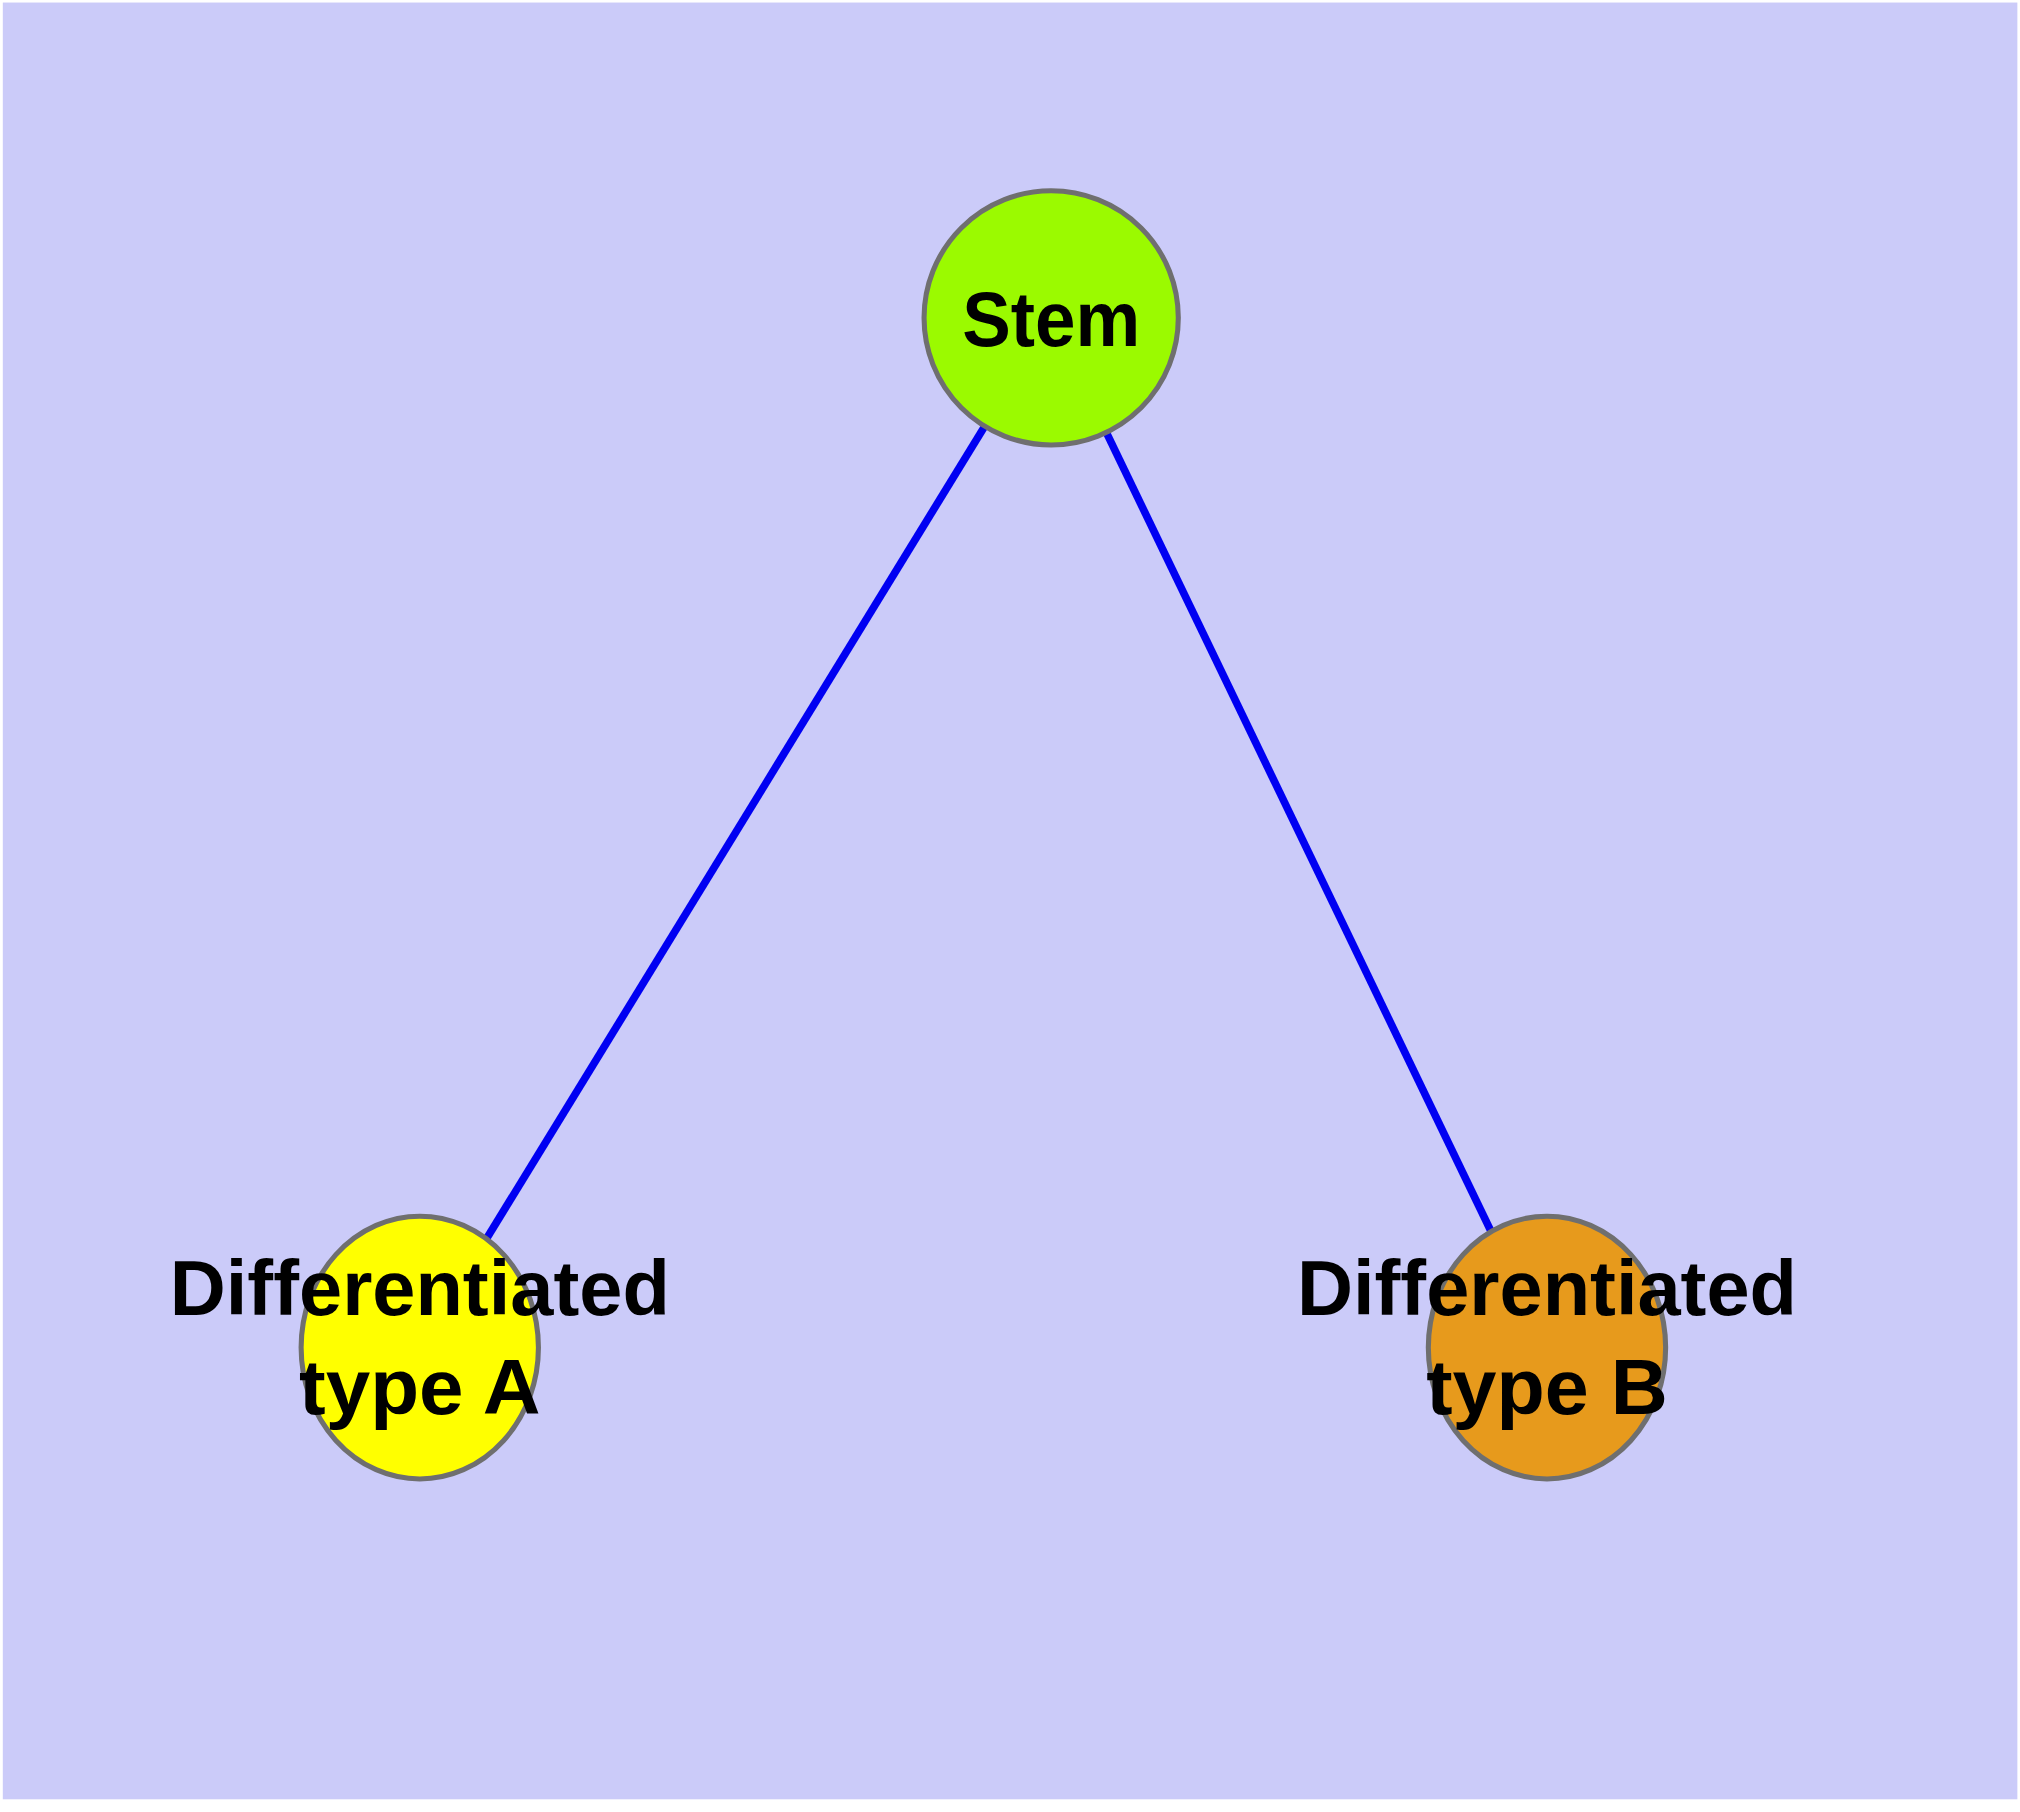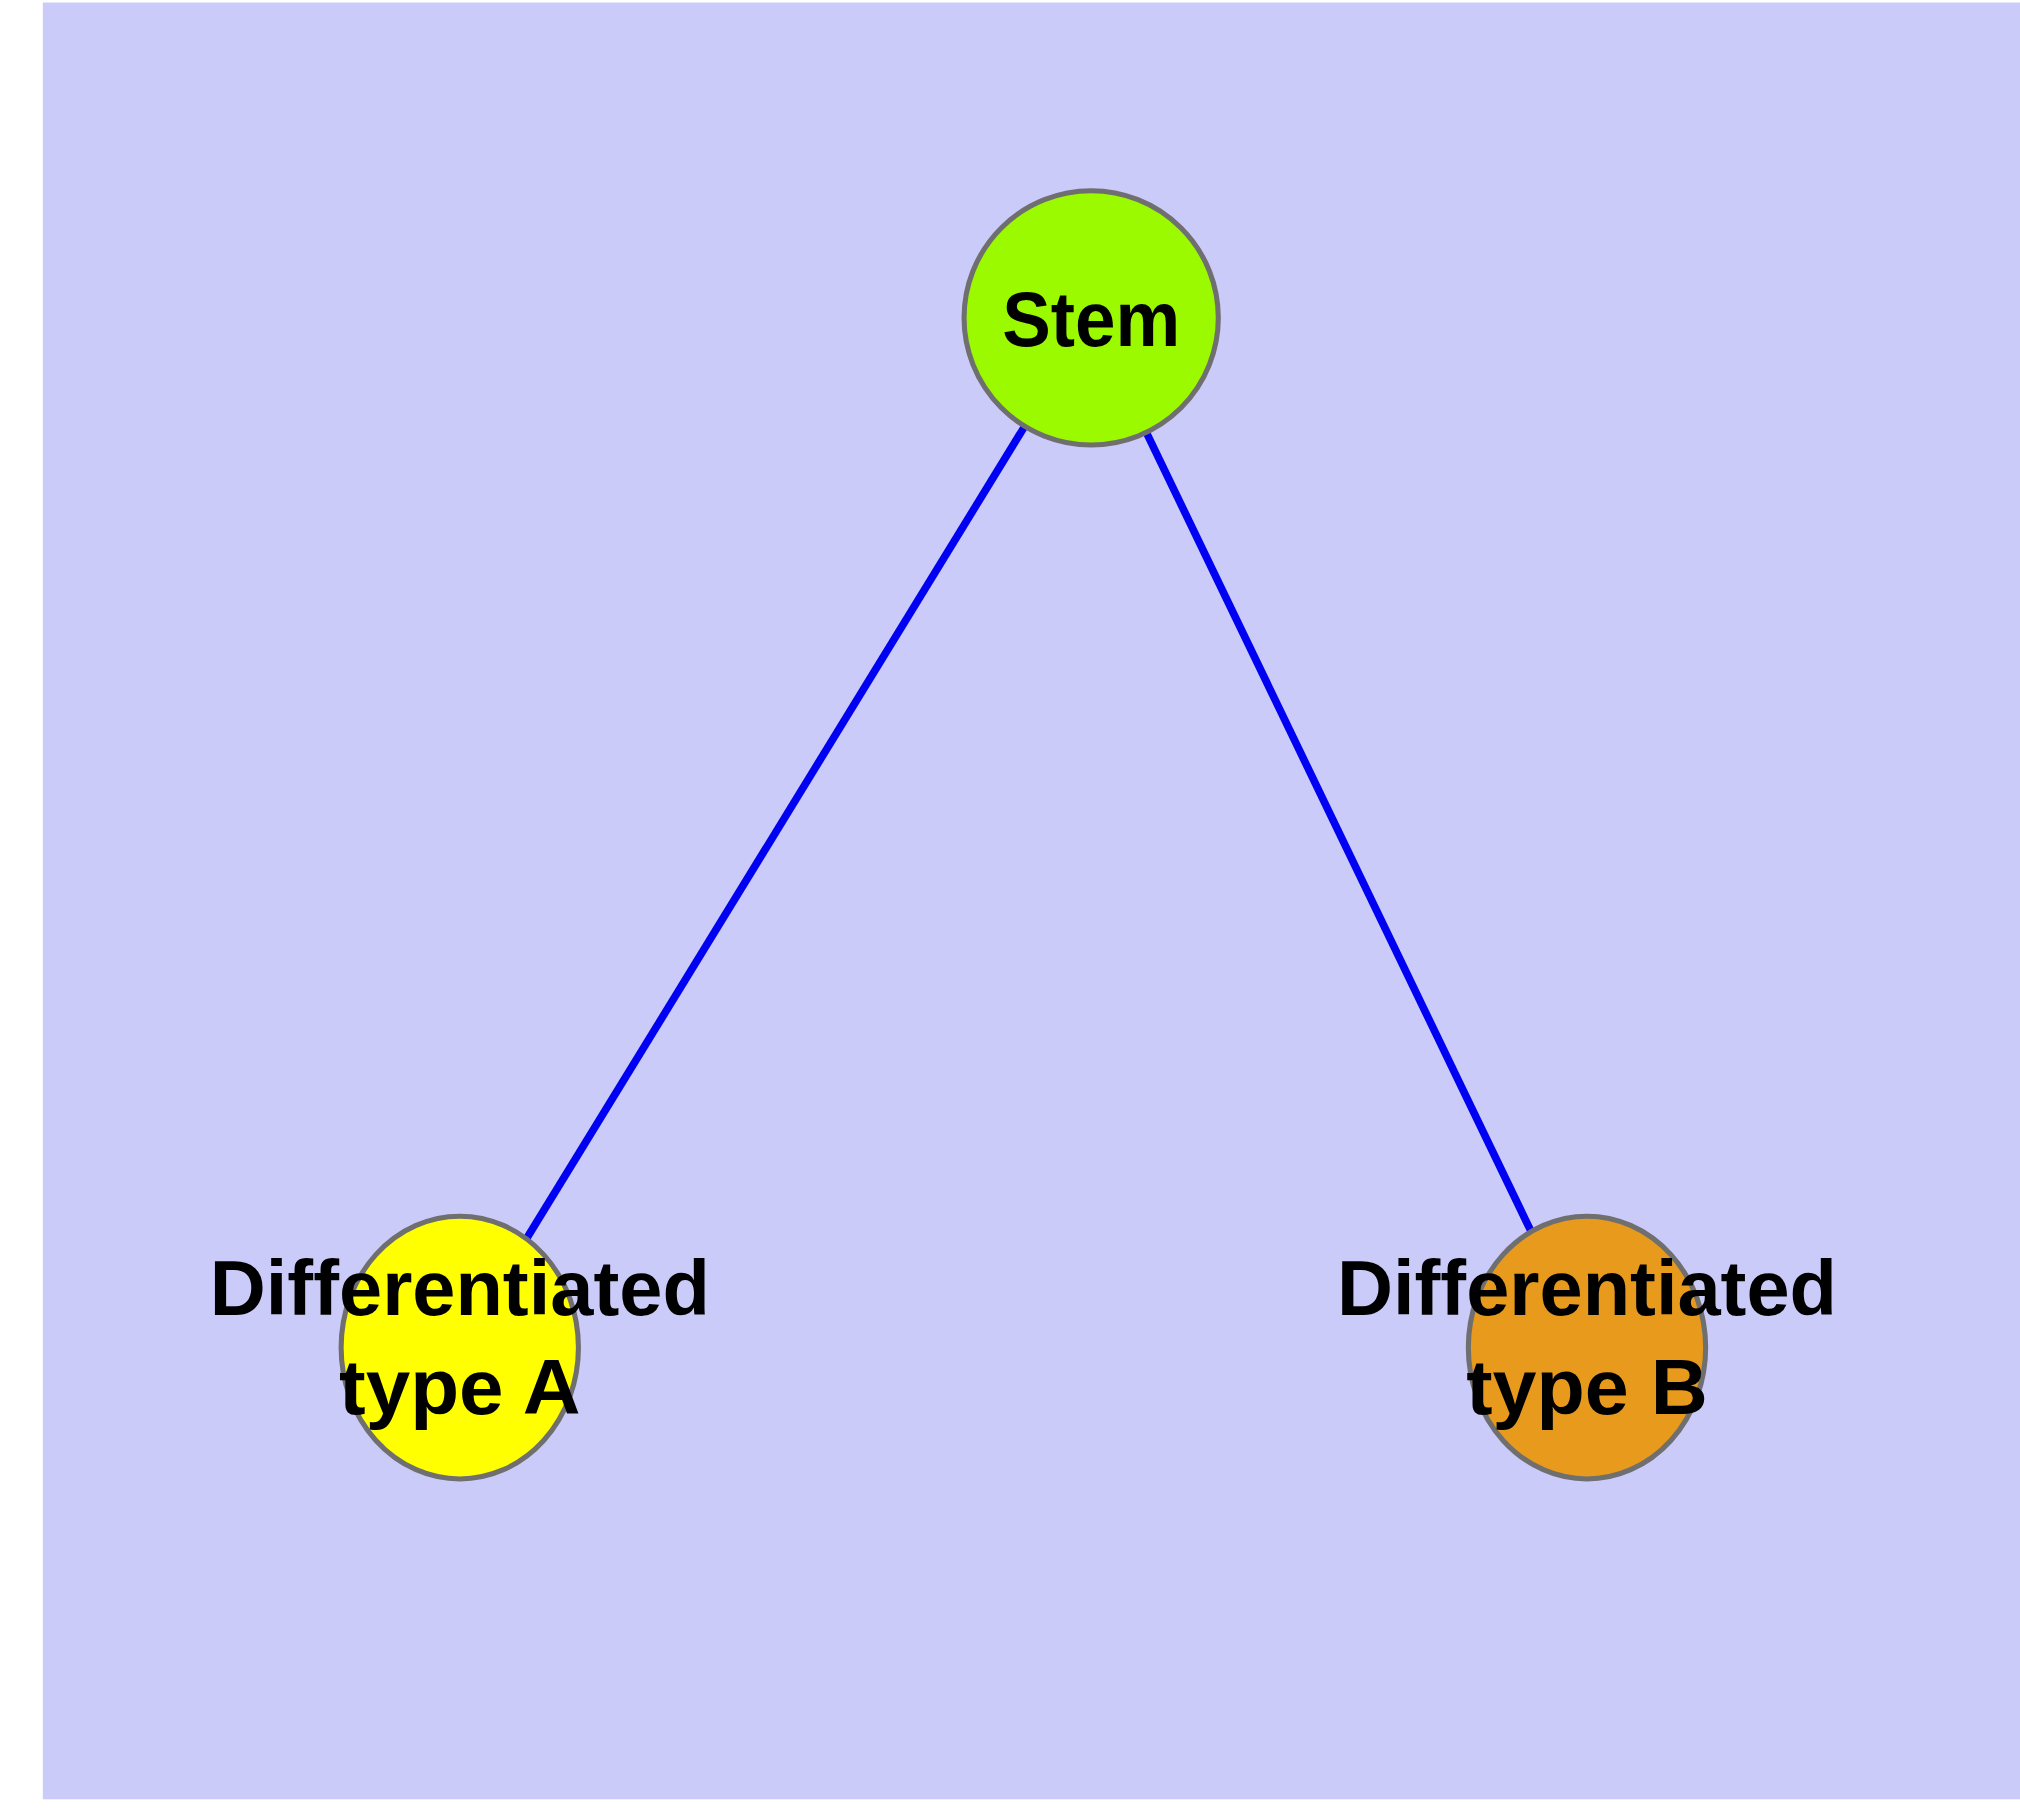--- a/index.html
+++ b/index.html
@@ -5,21 +5,20 @@
   html, body {
     margin: 0;
     padding: 0;
     background: #ffffff;
     font-family: "Liberation Sans", sans-serif;
   }
   .canvas-wrap {
     width: 1927px;
     height: 1812px;
     position: relative;
-    padding-left: 40px;
   }
   svg { display: block; }
   .edge-line {
     stroke-width: 9;
     fill: none;
   }
   .node-shape {
     stroke: #6F6F6F;
     stroke-width: 6;
   }

